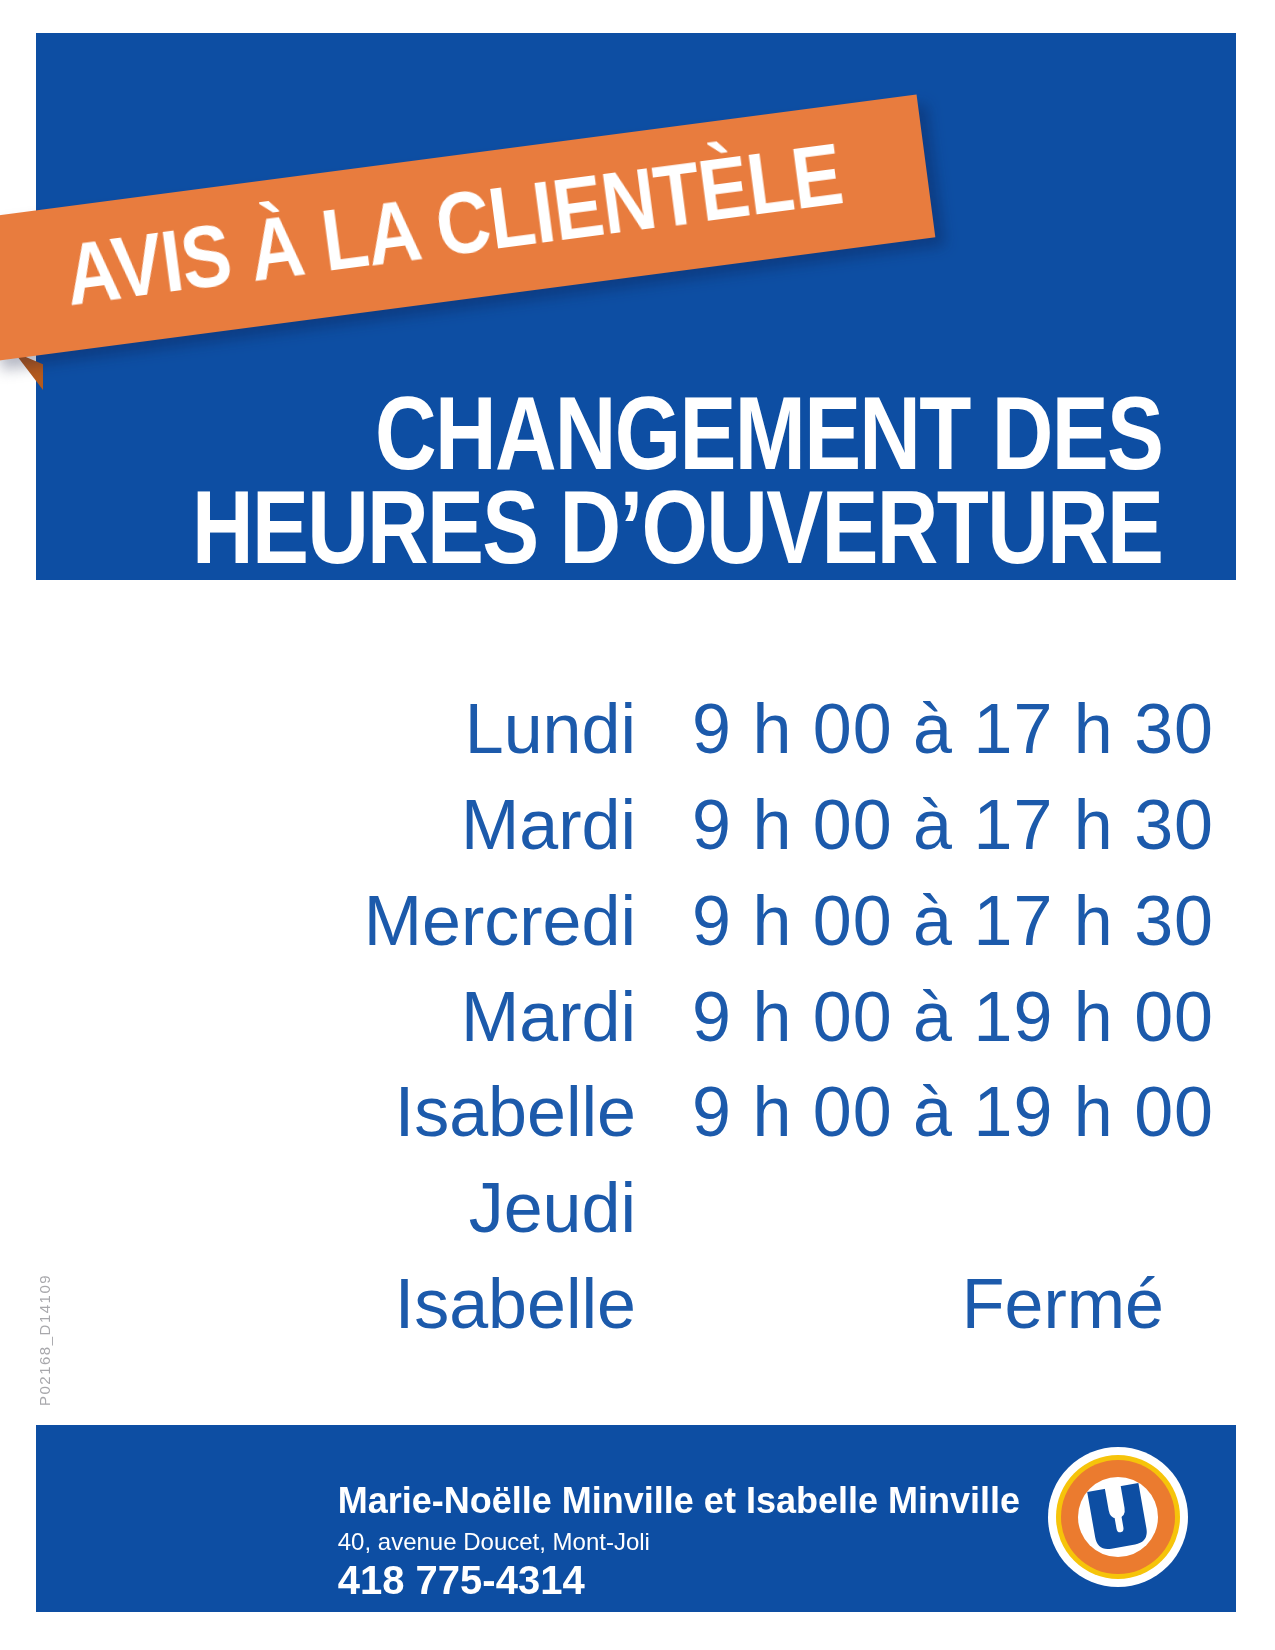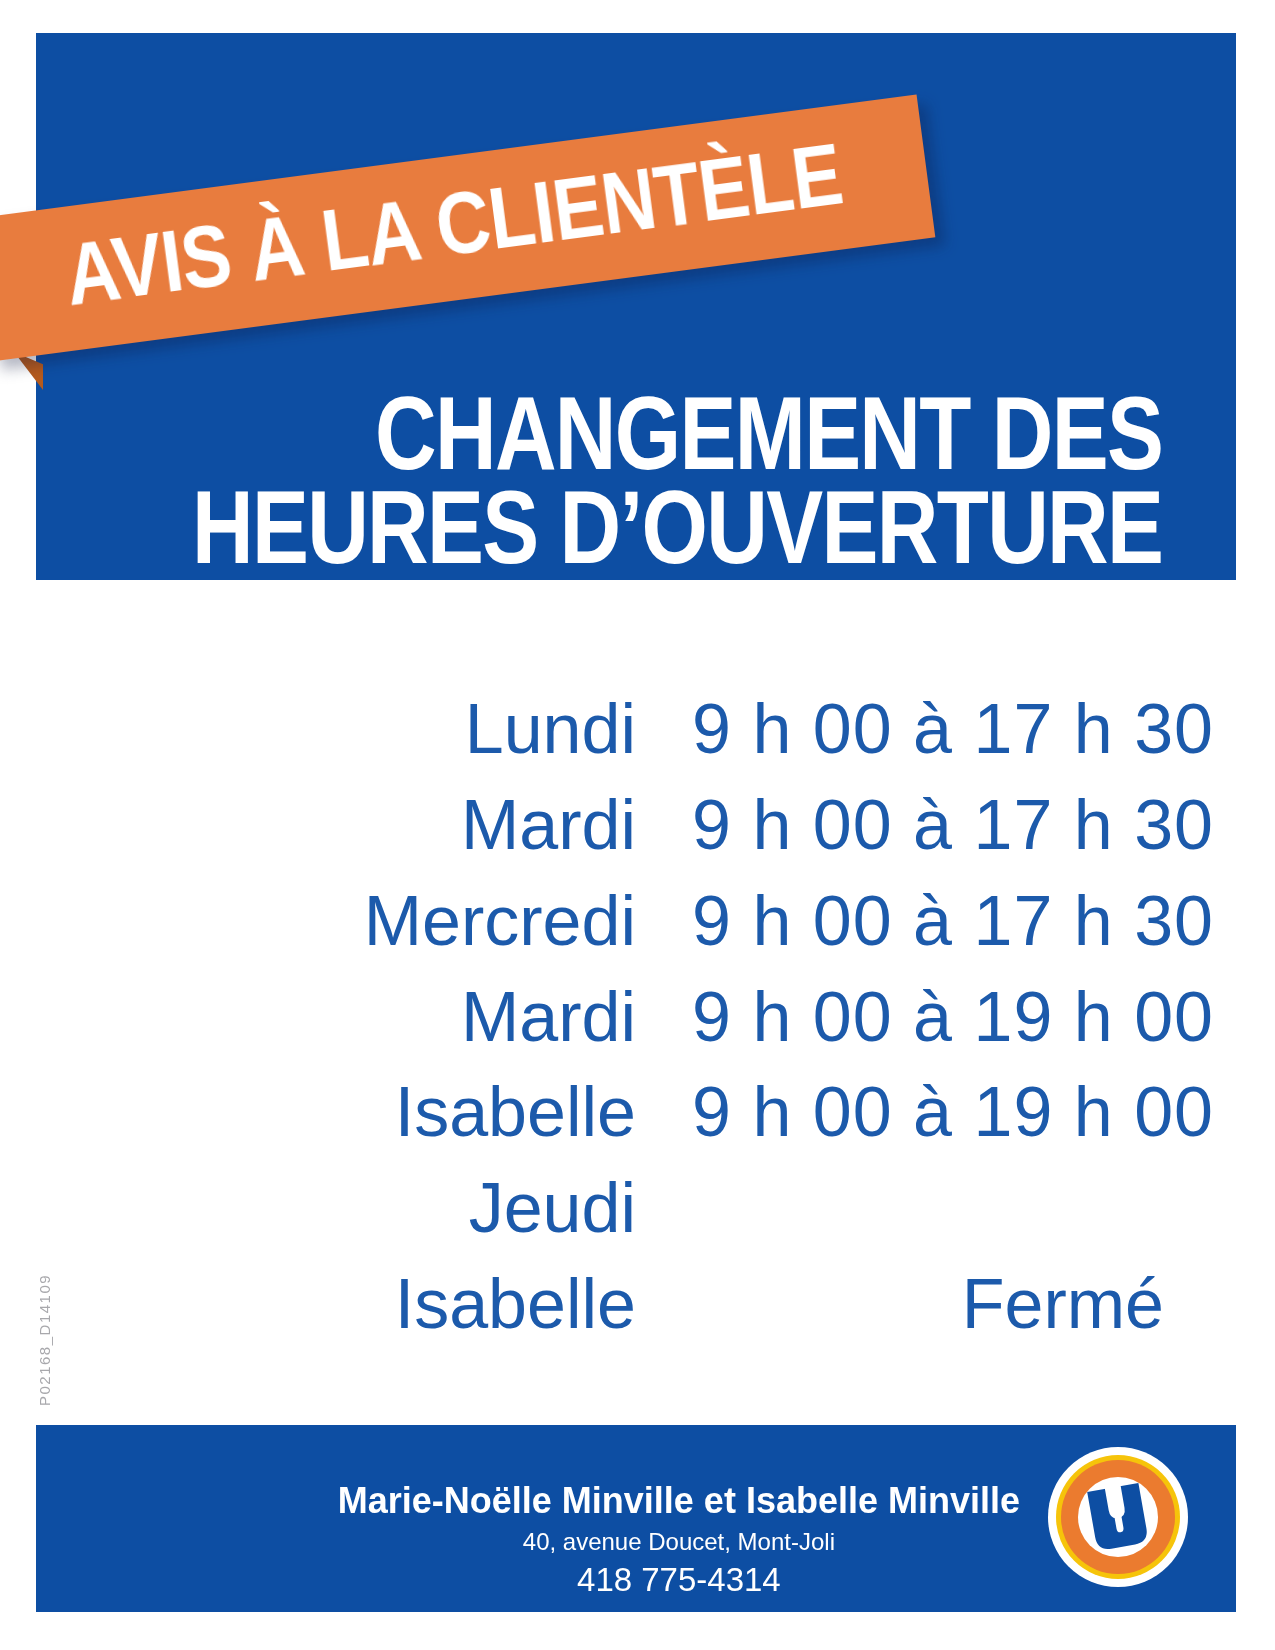--- a/index.html
+++ b/index.html
@@ -94,26 +94,26 @@
     font-size:15px;letter-spacing:1.5px;
     white-space:nowrap;
   }
   
   .footer-bar{
     position:absolute;left:36px;top:1425px;width:1200px;height:187px;
     background:var(--panel-blue);
   }
   .footer-text{
     position:absolute;top:1478px;right:255px;
-    text-align:center;color:var(--white);
+    text-align:left;color:var(--white);
     white-space:nowrap;
   }
   .footer-owners{font-size:36px;font-weight:bold;line-height:45px;}
   .footer-address{font-size:24px;font-weight:normal;line-height:38px;}
-  .footer-phone{font-size:33px;font-weight:normal;line-height:38px;}
+  .footer-phone{font-size:40px;font-weight:bold;line-height:38px;}
   
   .logo{
     position:absolute;left:1048px;top:1447px;width:140px;height:140px;
   }
   .logo svg{display:block;width:140px;height:140px;} 
 </style>
 </head>
 <body>
 
 <div class="page">

